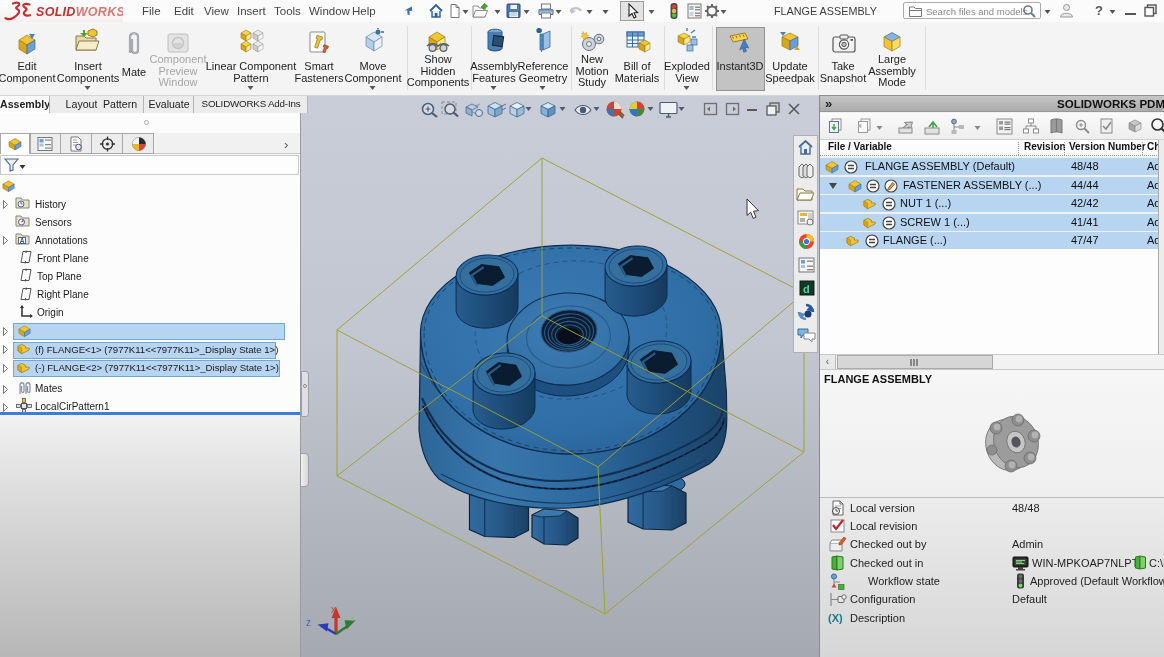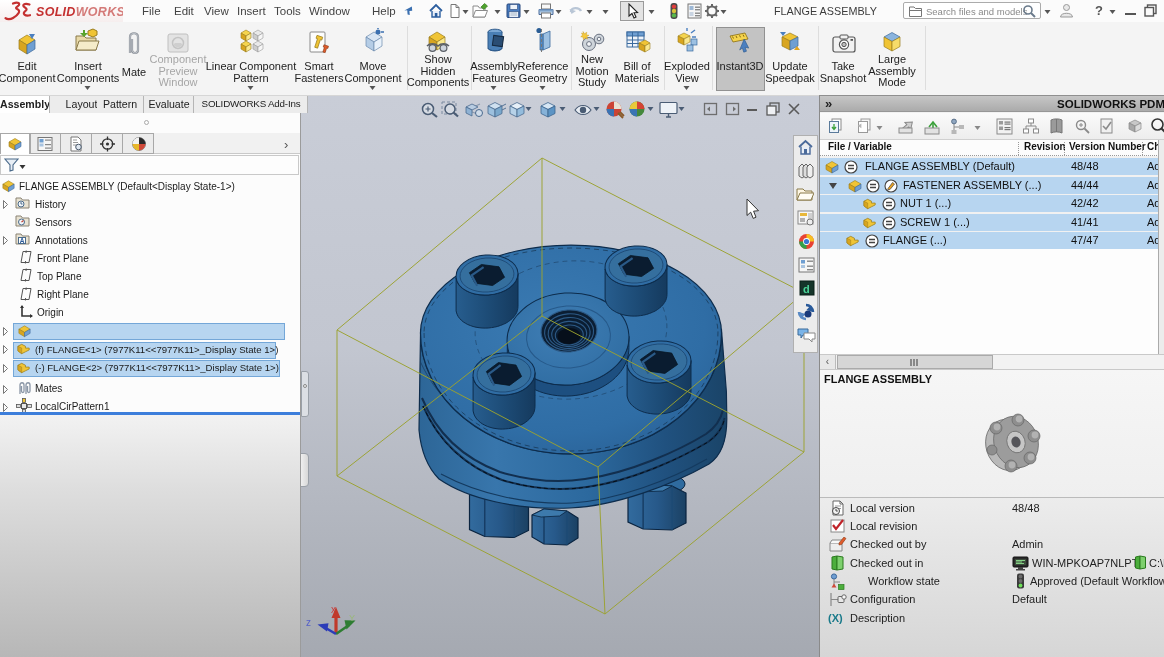--- a/index.html
+++ b/index.html
@@ -46,21 +46,21 @@
    </g>
    <text x="36" y="16" font-size="12.5" font-weight="bold" font-style="italic" fill="#c43030" font-family="Liberation Sans" letter-spacing="0.3">SOLID<tspan fill="#d47a78">WORKS</tspan></text>
   </svg>
  </div>
  <div class="menu" style="left:142px">File</div>
  <div class="menu" style="left:174px">Edit</div>
  <div class="menu" style="left:204px">View</div>
  <div class="menu" style="left:237px">Insert</div>
  <div class="menu" style="left:274px">Tools</div>
  <div class="menu" style="left:309px">Window</div>
- <div class="menu" style="left:372px">Help</div>
+ <div class="menu" style="left:352px">Help</div>
  <div class="menu" style="left:774px;color:#3c3c3c;font-size:10.8px">FLANGE ASSEMBLY</div>
  <svg class="ic" style="left:400px;top:3px" width="16" height="16" viewBox="0 0 16 16">
         <path d="M8 2 L11 5 L9 7 L12 10 L10 11 L7 8 L5 10 Z" fill="#3a6fb0" transform="rotate(40 8 8)"></path>
       </svg>
  <svg class="ic" style="left:428px;top:3px" width="16" height="16" viewBox="0 0 16 16">
         <path d="M2 8 L8 2 L14 8" fill="none" stroke="#2c5e9e" stroke-width="1.8"></path>
         <path d="M4 8 L4 14 L12 14 L12 8" fill="#e8eef8" stroke="#2c5e9e" stroke-width="1.4"></path>
         <rect x="6.8" y="10" width="2.6" height="4" fill="#2c5e9e"></rect>
       </svg>
  <svg class="ic" style="left:447px;top:3px" width="16" height="16" viewBox="0 0 16 16">
@@ -617,21 +617,20 @@
   <svg class="ic" style="left:4px;top:45px" width="15" height="14" viewBox="0 0 15 14">
           <path d="M1 1 L14 1 L9 7 L9 12 L6 13 L6 7 Z" fill="#e8eef5" stroke="#4a6a8a" stroke-width="1.1"></path>
         </svg>
   <div class="dsel" style="left:23px;top:52px;border-top-color:#333"></div>
 
   <svg class="ic" style="left:1px;top:66px" width="15" height="14" viewBox="0 0 16 14">
           <path d="M2 5 L8 1.5 L14 5 L8 8.5 Z" fill="#f0c435" stroke="#9a7d1c" stroke-width=".6"></path>
           <path d="M2 5 L8 8.5 L8 13 L2 9.5 Z" fill="#d8a51f" stroke="#9a7d1c" stroke-width=".6"></path>
           <path d="M14 5 L8 8.5 L8 13 L14 9.5 Z" fill="#6f9fd2" stroke="#3c6899" stroke-width=".6"></path>
         </svg>
-  <div class="trow" style="left:19px;top:64.5px">FLANGE ASSEMBLY  (Default&lt;Display State-1&gt;)</div>
   <svg class="ic" style="left:3px;top:87px" width="5" height="9" viewBox="0 0 5 9">
           <path d="M0.5 0.5 L4.5 4.5 L0.5 8.5 Z" fill="none" stroke="#777"></path>
         </svg>
   <svg class="ic" style="left:15px;top:83px" width="15" height="13" viewBox="0 0 15 13">
           <path d="M1 2 L6 2 L7.5 4 L14 4 L14 12 L1 12 Z" fill="#e8e2d2" stroke="#8a8374"></path>
           <circle cx="6" cy="8" r="3" fill="#f2f6fa" stroke="#4a6a8a"></circle>
           <path d="M6 6 L6 8 L7.5 8" stroke="#4a6a8a" fill="none"></path>
         </svg>
   <div class="trow" style="left:35px;top:82.5px">History</div>
   <svg class="ic" style="left:15px;top:101px" width="15" height="13" viewBox="0 0 15 13">

